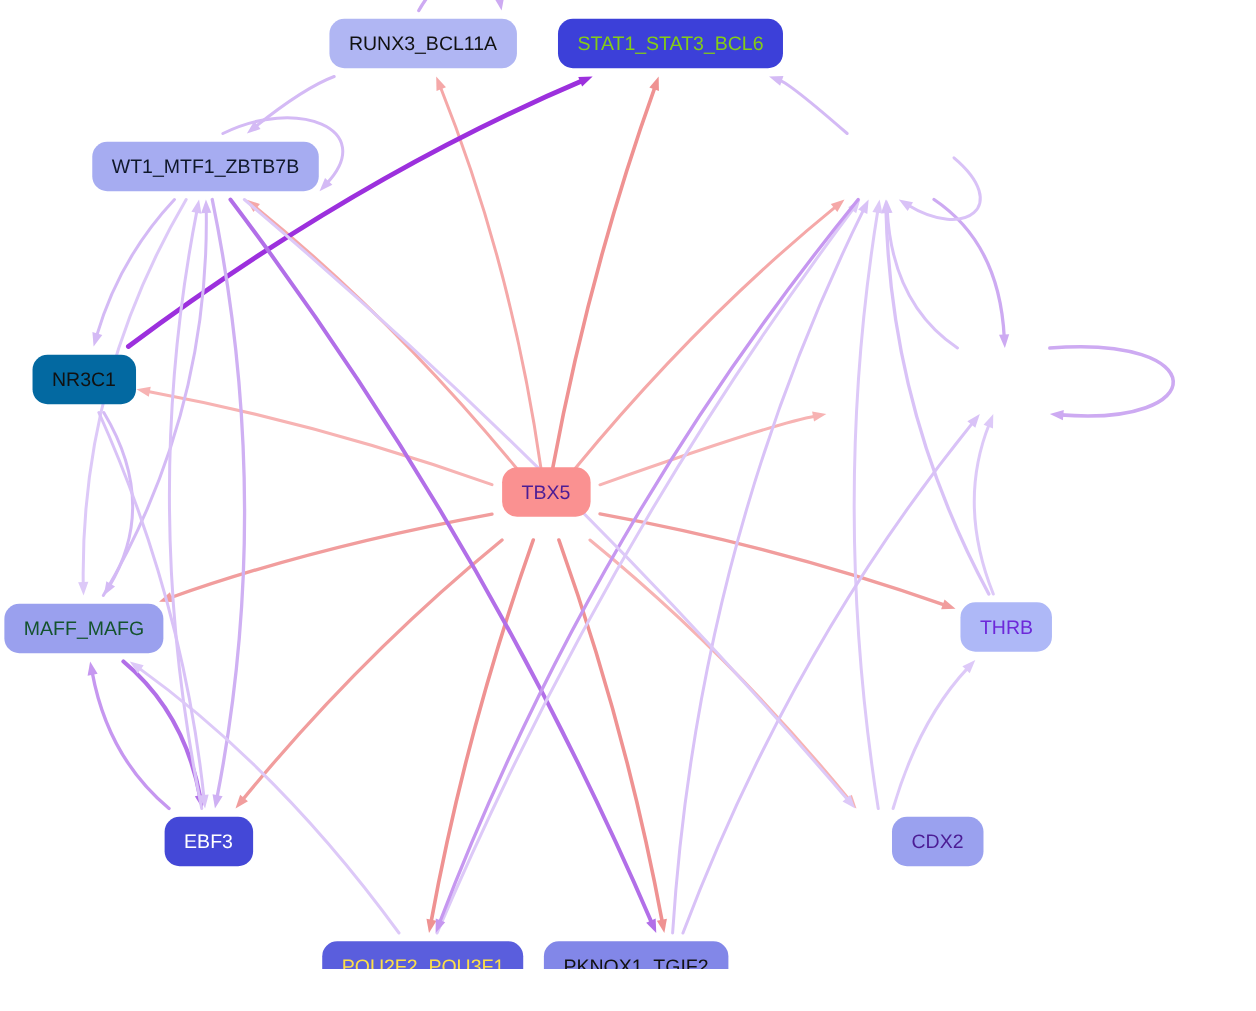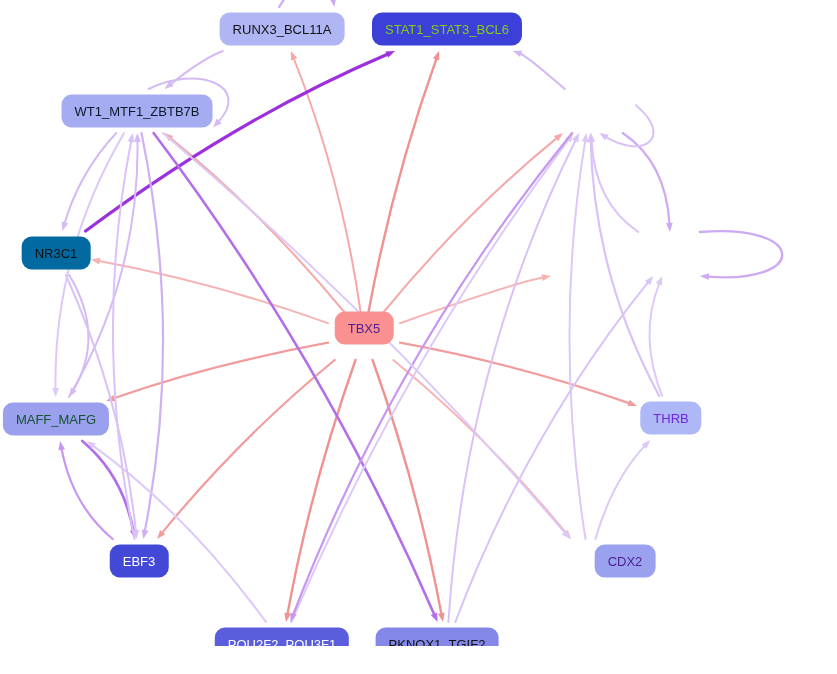--- a/index.html
+++ b/index.html
@@ -119,16 +119,16 @@
   <div id="node-layer">
       <div class="node" style="left: 282px; top: 29px; background: rgb(176, 182, 243); color: rgb(17, 17, 17);"><span>RUNX3_BCL11A</span></div>
       <div class="node" style="left: 447px; top: 29px; background: rgb(60, 64, 217); color: #84cc16;"><span>STAT1_STAT3_BCL6</span></div>
       <div class="node" style="left: 137px; top: 111px; background: rgb(166, 172, 241); color: #0f172a;"><span>WT1_MTF1_ZBTB7B</span></div>
       <div class="node" style="left: 56px; top: 253px; background: #0369a1; color: rgb(17, 17, 17);"><span>NR3C1</span></div>
       <div class="node" style="left: 364px; top: 328px; background: rgb(250, 145, 145); color: #4c1d95;"><span>TBX5</span></div>
       <div class="node" style="left: 56px; top: 419px; background: rgb(154, 160, 238); color: #14532d;"><span>MAFF_MAFG</span></div>
       <div class="node" style="left: 671px; top: 418px; background: rgb(174, 184, 247); color: #6d28d9;"><span>THRB</span></div>
       <div class="node" style="left: 139px; top: 561px; background: rgb(68, 72, 215); color: rgb(255, 255, 255);"><span>EBF3</span></div>
       <div class="node" style="left: 589px; top: 561px; background: rgb(154, 161, 239); color: #4c1d95; margin-left: 36px;"><span>CDX2</span></div>
-      <div class="node" style="left: 282px; top: 644px; background: rgb(90, 94, 221); color: #ffffff; text-align: center;"><span>POU2F2_POU3F1</span></div>
-      <div class="node" style="left: 437px; top: 644px; background: rgb(130, 135, 232); color: rgb(17, 17, 17);"><span>PKNOX1_TGIF2</span></div>
+      <div class="node" style="left: 282px; top: 644px; background: rgb(90, 94, 221); color: #fde047; text-align: center;"><span>POU2F2_POU3F1</span></div>
+      <div class="node" style="left: 424px; top: 644px; background: rgb(130, 135, 232); color: rgb(17, 17, 17);"><span>PKNOX1_TGIF2</span></div>
     </div>
 </div>
 
 </body></html>

